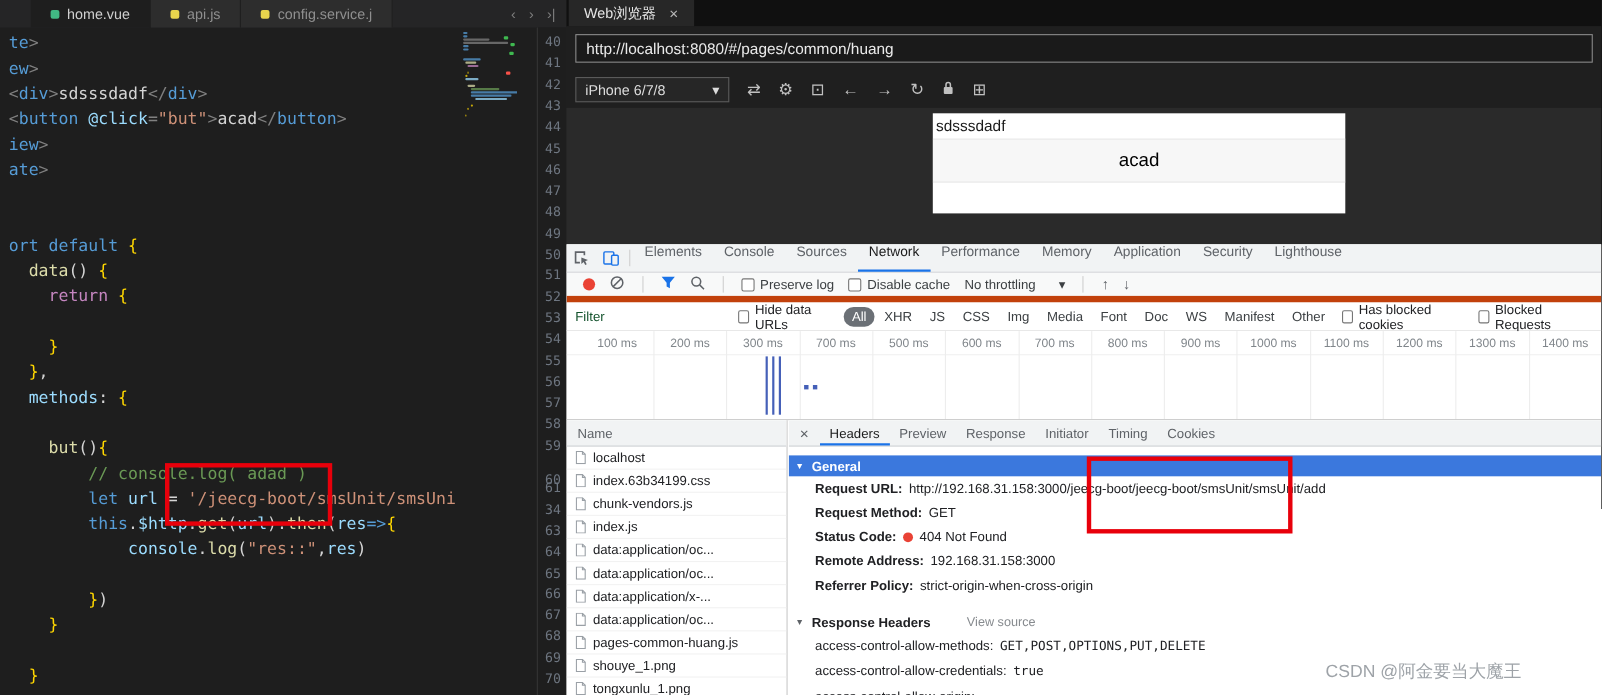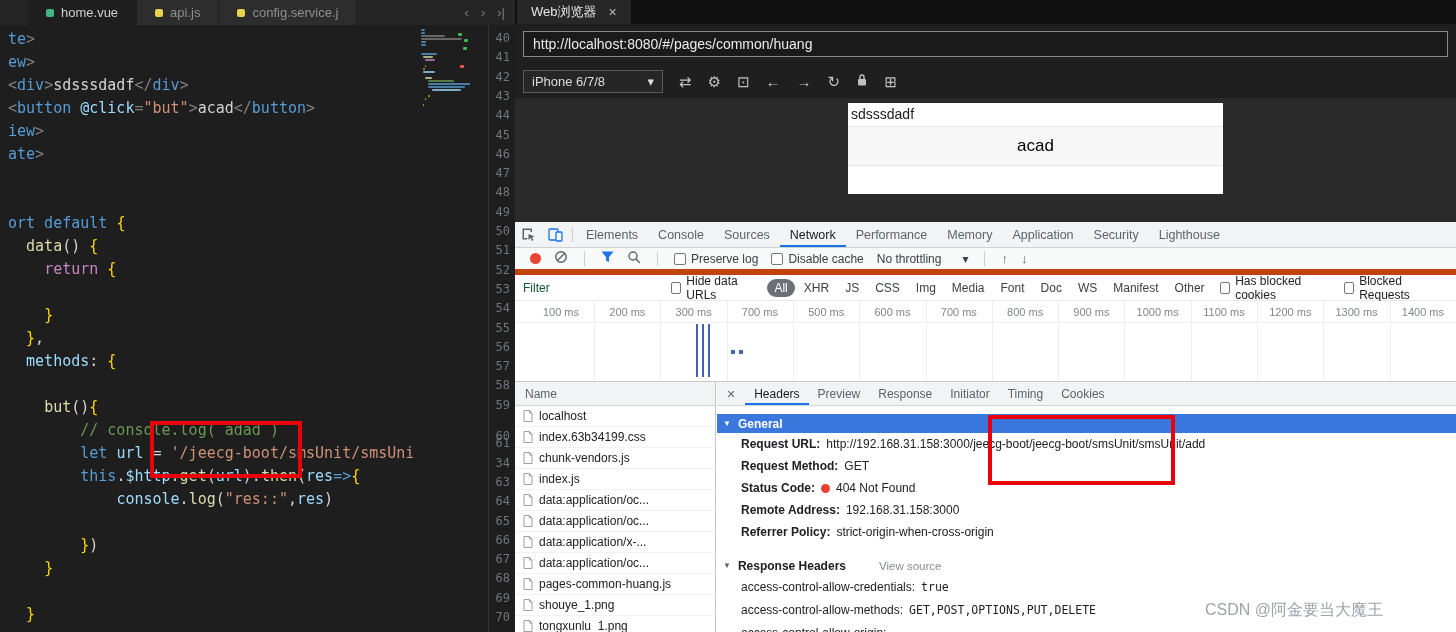--- a/index.html
+++ b/index.html
@@ -37,21 +37,21 @@
   .page{position:absolute;left:333px;top:5px;width:375px;height:91px;background:#fff;color:#111;overflow:hidden}
   .page-text{font-size:14px;padding:3px 3px 0;color:#1a1a1a}
   .page-btn{margin-top:4px;height:40px;background:#f7f7f7;border-top:1px solid #e8e8e8;border-bottom:1px solid #e8e8e8;display:flex;align-items:center;justify-content:center;font-size:17px;color:#000}
 
   
   .devtools{position:absolute;top:222px;left:515px;right:0;bottom:0;background:#fff;color:#202124;font-size:12px;overflow:hidden}
   .dt-tabs{position:absolute;top:0;left:0;right:0;height:26px;background:#f1f3f4;border-bottom:1px solid #d0d3d6;display:flex;align-items:center}
   .dt-icobtn{width:27px;height:100%;display:flex;align-items:center;justify-content:center}
   .vsep{width:1px;height:15px;background:#cfcfcf;margin:0 3px}
   .dt-tablist{display:flex;height:100%}
-  .dt-tab{padding:0 10px;height:100%;display:flex;align-items:center;color:#5f6368;font-size:12.5px}
+  .dt-tab{padding:0 10px;height:100%;display:flex;align-items:flex-start;color:#5f6368;font-size:12.5px}
   .dt-tab.active{color:#1b1b1b;box-shadow:inset 0 -2px 0 #1a73e8}
   .net-bar{position:absolute;top:26px;left:0;right:0;height:27px;background:#f8f9f9;border-bottom:6px solid #c2410c;display:flex;align-items:center;gap:13px;color:#3c4043}
   .rec-dot{width:11px;height:11px;border-radius:50%;background:#ea4335;margin-left:15px}
   .ck{display:flex;align-items:center;gap:5px}
   .chk{width:12px;height:12px;border:1px solid #767676;border-radius:2px;background:#fff}
   .throttle{display:flex;align-items:center;gap:21px}
   .arrow-ic{font-size:13px;color:#5f6368}
   .net-filter{position:absolute;top:53px;left:0;right:0;height:26px;background:#fff;border-bottom:1px solid #e8e8e8;display:flex;align-items:center;gap:8px}
   .f-label{color:#14532d;margin-left:8px;width:160px}
   .pills{display:flex;align-items:center;gap:2px}
@@ -563,26 +563,26 @@
             <span class="v">strict-origin-when-cross-origin</span>
           </div>
         </div>
       <div class="resp-bar">
         <span class="tri">▼</span>
         <span class="t">Response Headers</span>
         <span class="view-src">View source</span>
       </div>
       <div class="resp">
           <div class="kv">
+            <span class="k">access-control-allow-methods:</span>
+            <span class="v mono">GET,POST,OPTIONS,PUT,DELETE</span>
+          </div>
+          <div class="kv">
             <span class="k">access-control-allow-credentials:</span>
             <span class="v mono">true</span>
-          </div>
-          <div class="kv">
-            <span class="k">access-control-allow-methods:</span>
-            <span class="v mono">GET,POST,OPTIONS,PUT,DELETE</span>
           </div>
           <div class="kv">
             <span class="k">access-control-allow-origin:</span>
             <span class="v mono"></span>
           </div>
         </div>
     </div>
   </section>
 
   <div class="redbox" id="redbox-left"></div>

